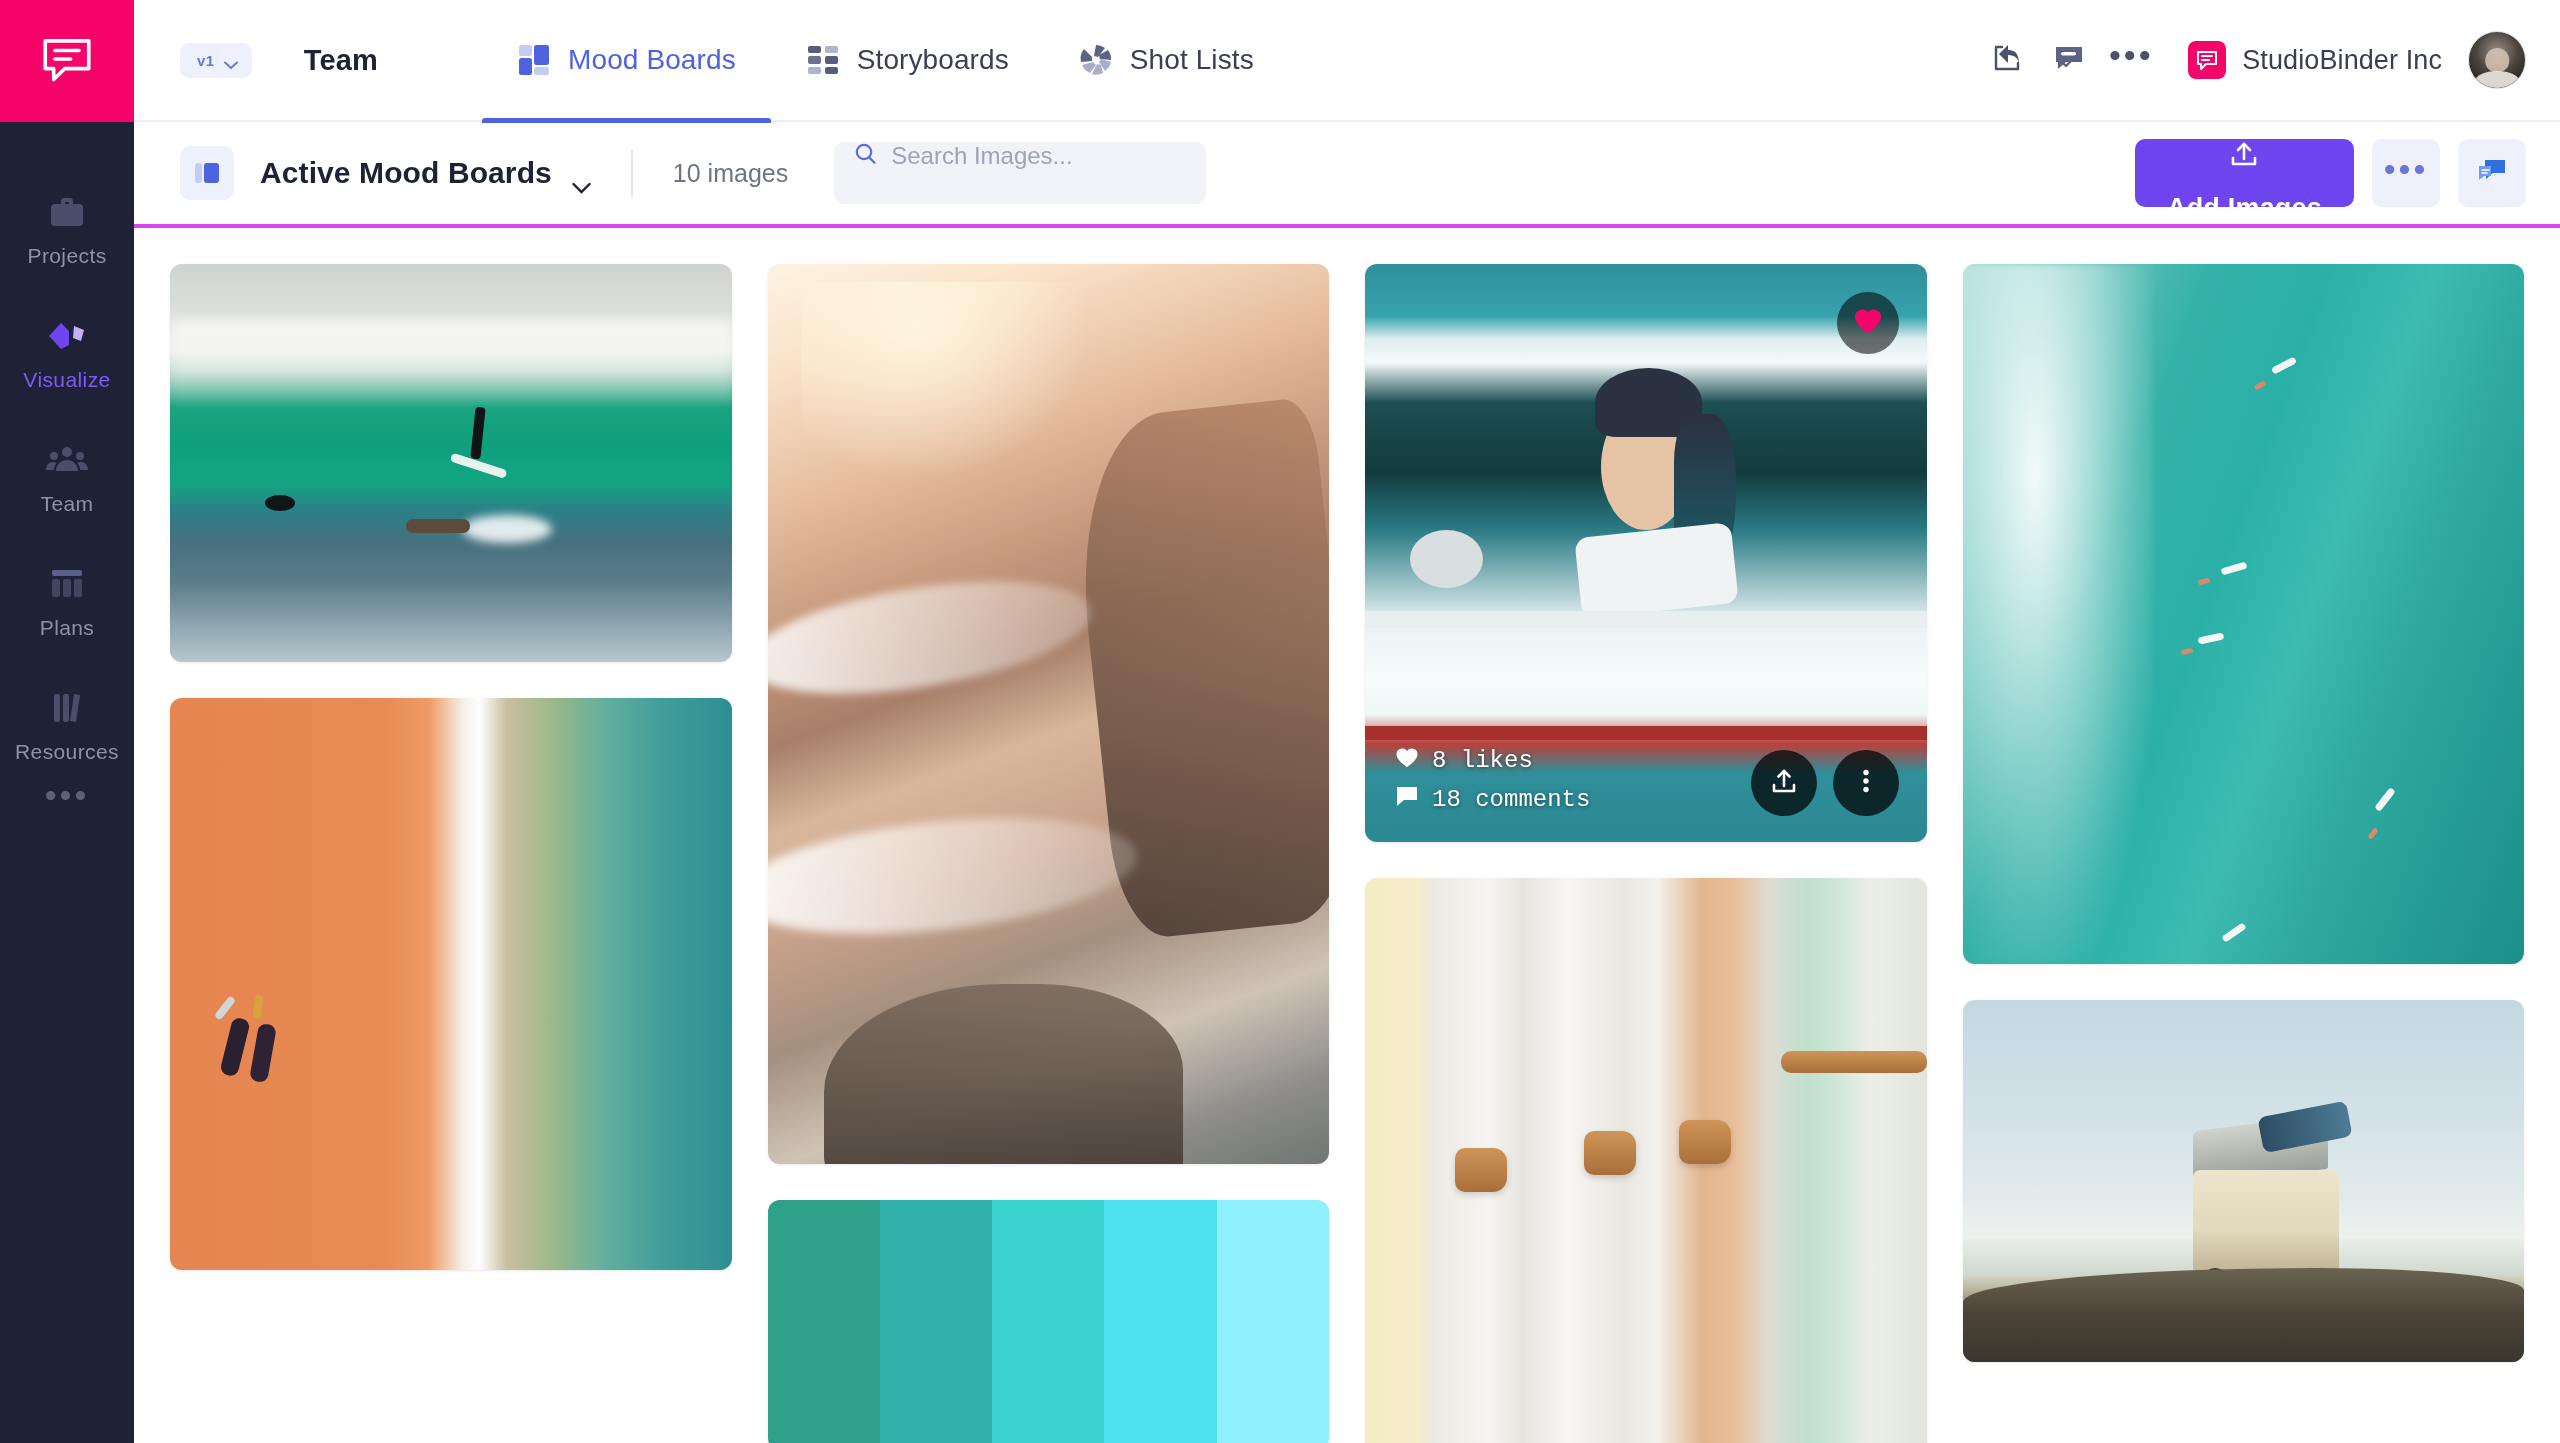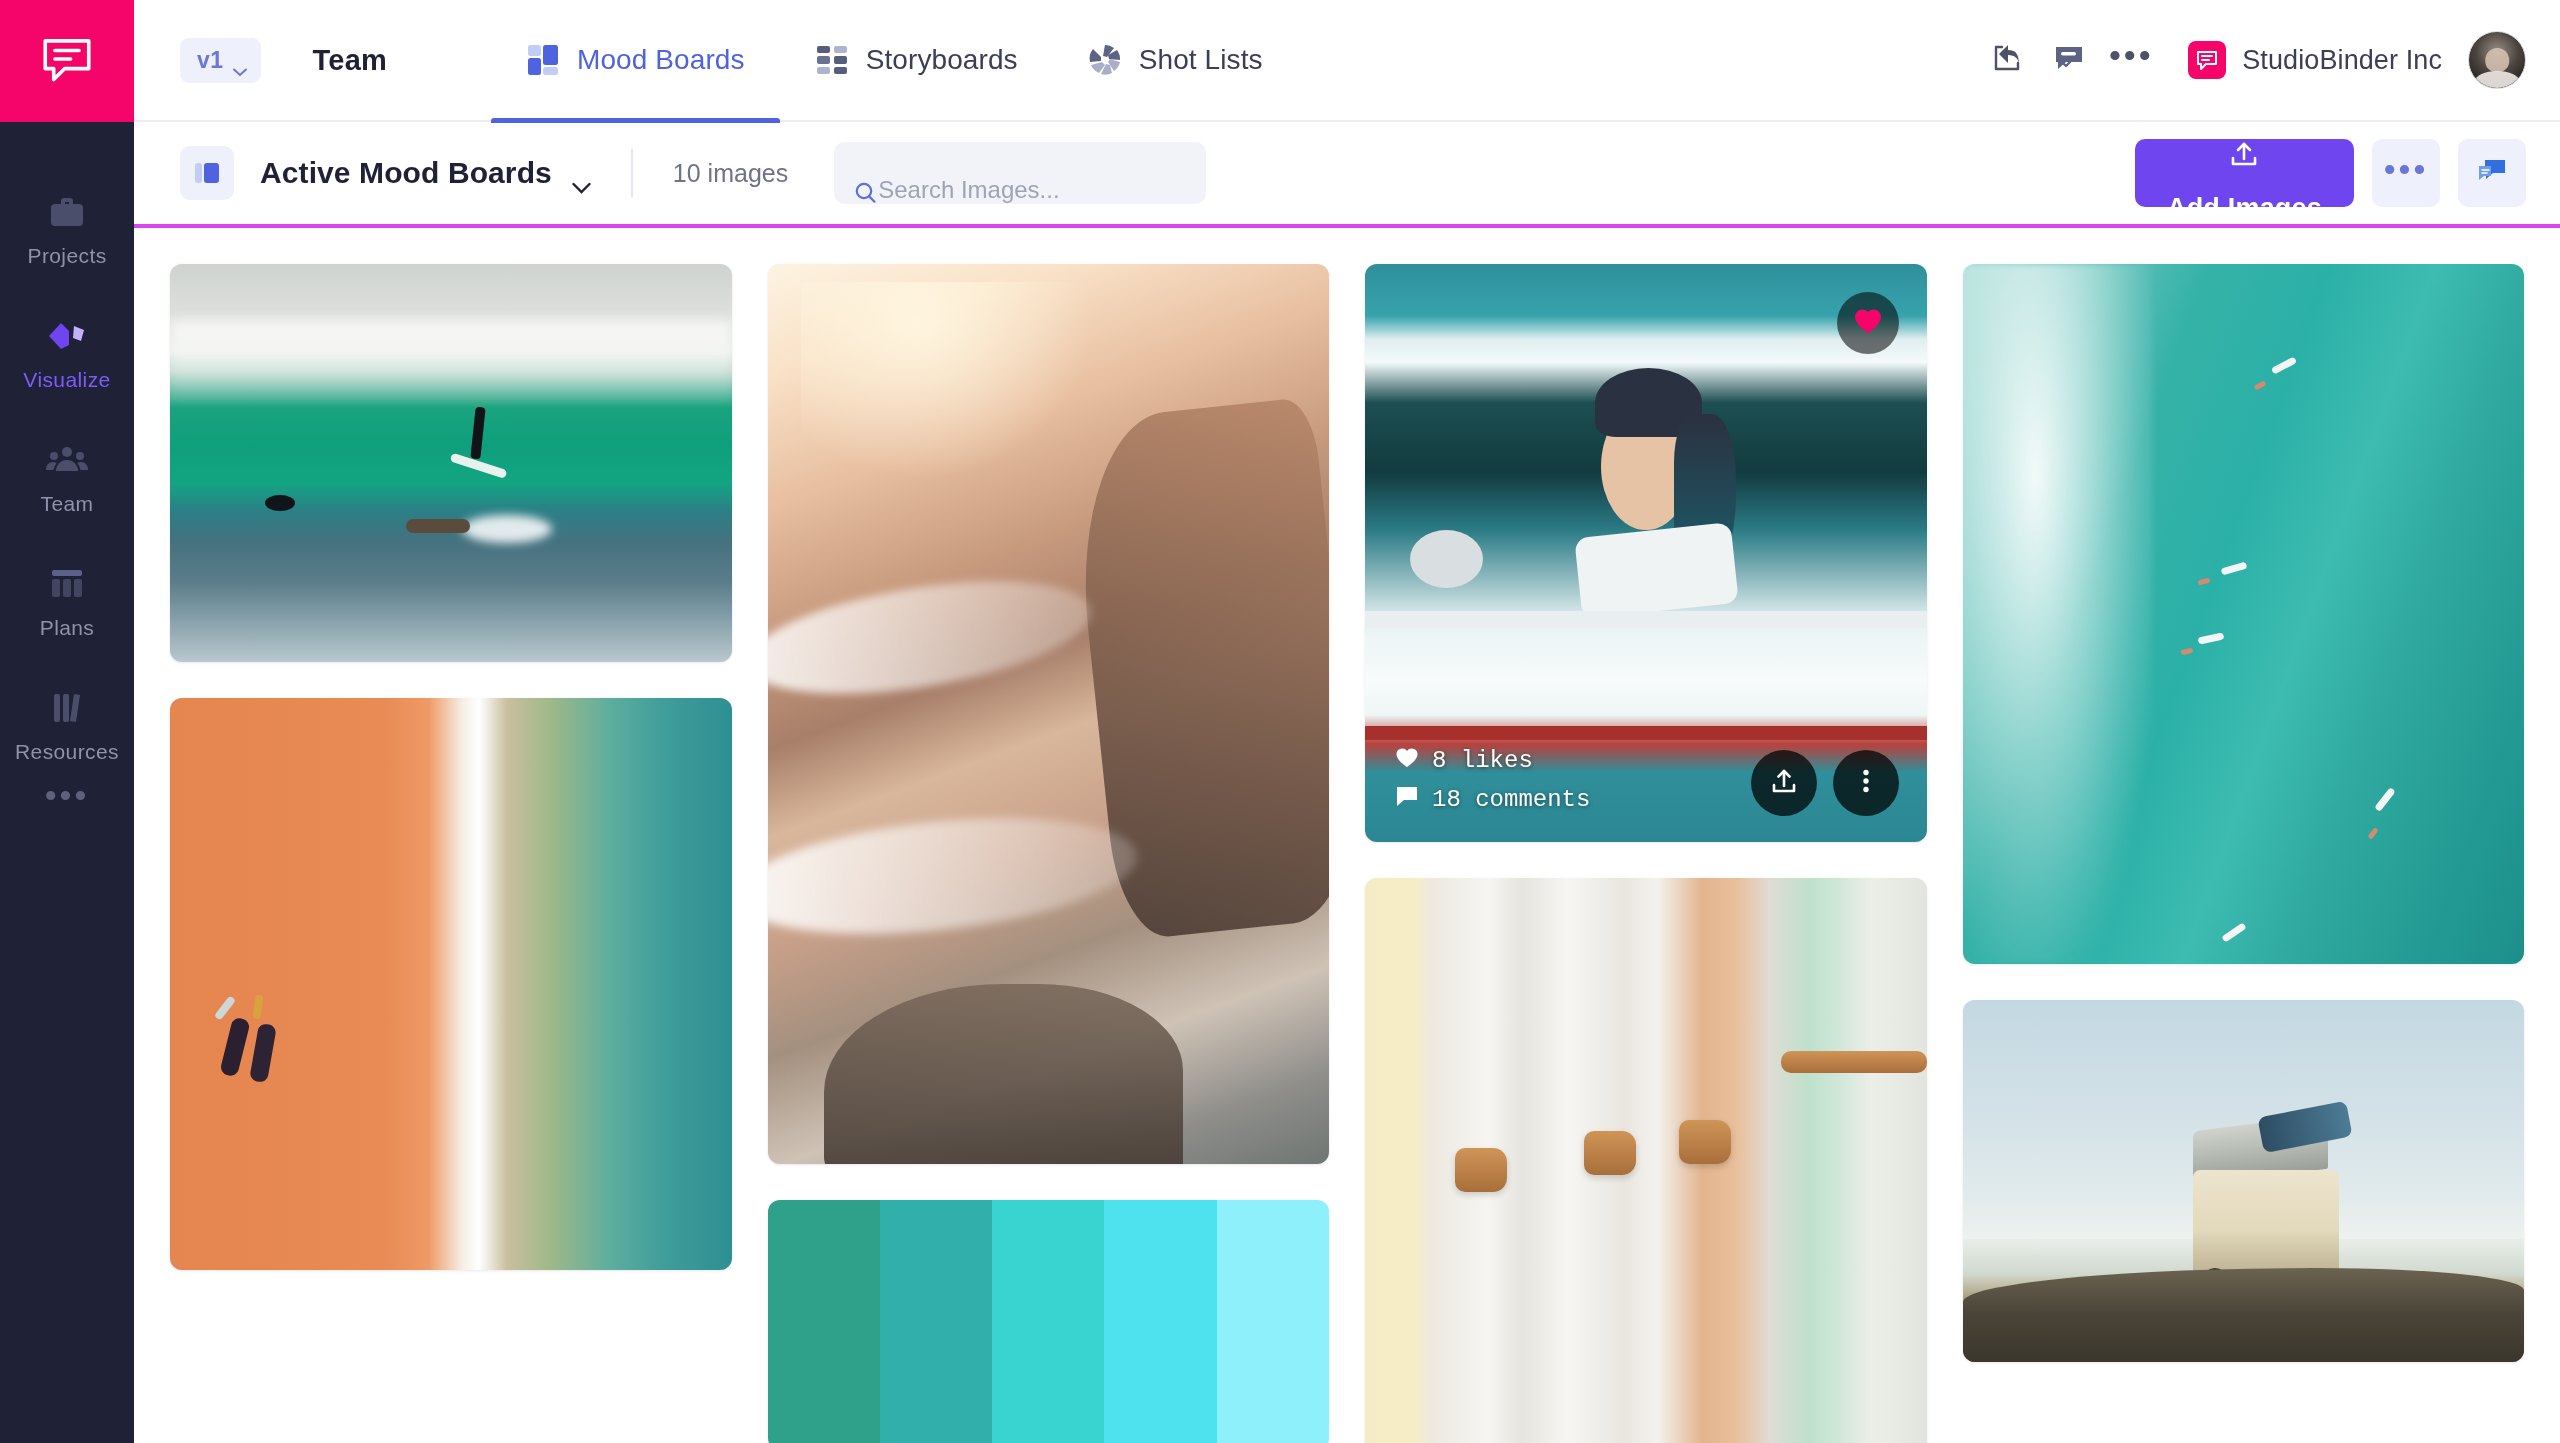--- a/index.html
+++ b/index.html
@@ -48,21 +48,21 @@
   .topbar {
     height: 122px; flex: 0 0 122px;
     display: flex; align-items: center;
     border-bottom: 2px solid #eceef3;
     padding: 0 34px 0 46px;
     position: relative;
   }
   .version-chip {
     background: #eef0fb; color: #6b77d6;
     border-radius: 9px; padding: 9px 14px 9px 17px;
-    font-size: 23px; font-weight: 600; letter-spacing: .5px;
+    font-size: 15px; font-weight: 600; letter-spacing: .5px;
     display: flex; align-items: center; gap: 9px; cursor: pointer;
   }
   .version-chip .chev { width: 14px; height: 9px; }
   .proj-title {
     font-size: 29px; font-weight: 700; color: #1f2136;
     margin-left: 52px; letter-spacing: .2px;
   }
   .tabs { display: flex; align-items: stretch; height: 122px; margin-left: 104px; }
   .tab {
     display: flex; align-items: center; gap: 17px;
@@ -125,21 +125,21 @@
   .board-title {
     margin-left: 26px; font-size: 30px; font-weight: 700; color: #1f2136;
     display:flex; align-items:center; gap: 20px; cursor:pointer; letter-spacing:.1px;
   }
   .board-title .chev { width: 19px; height: 12px; }
   .vdiv { width: 2px; height: 48px; background: #e3e6ef; margin: 0 40px; }
   .img-count { font-size: 25px; color: #6e7389; }
   .search {
     margin-left: 46px; width: 372px; height: 62px;
     background: #f2f3f8; border-radius: 10px;
-    display: flex; align-items: flex-end; gap: 1px;
+    display: flex; align-items: flex-start; gap: 14px;
     padding: 0 20px; cursor: text;
   }
   .search .mag { width: 23px; height: 23px; flex:0 0 23px;}
   .search input {
     border: none; background: transparent; outline: none;
     font-family: inherit; font-size: 24px; color: #3b3e56; width: 100%;
   }
   .search input::placeholder { color: #9ea3b8; }
   .subbar-right { margin-left: auto; display: flex; align-items: center; gap: 18px; }
   .btn-primary {

